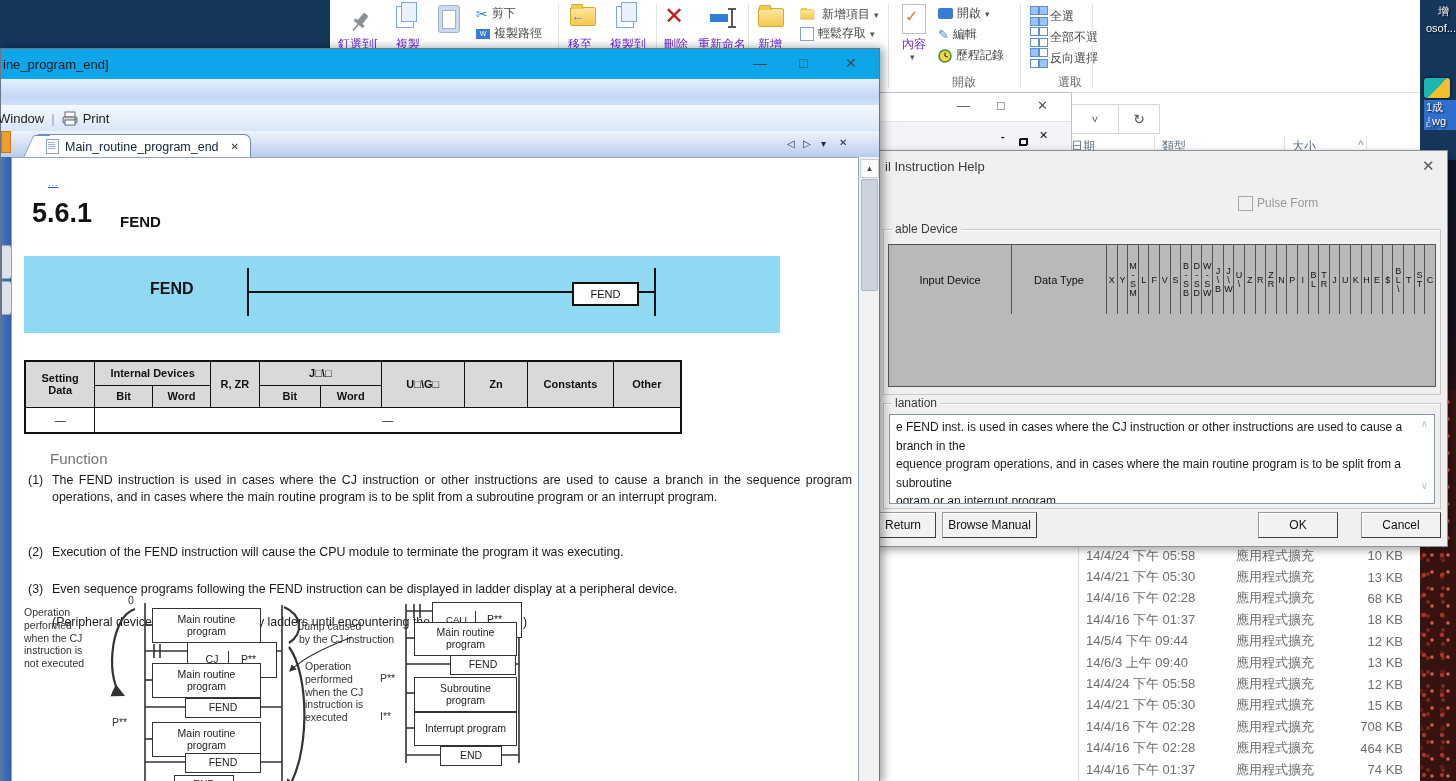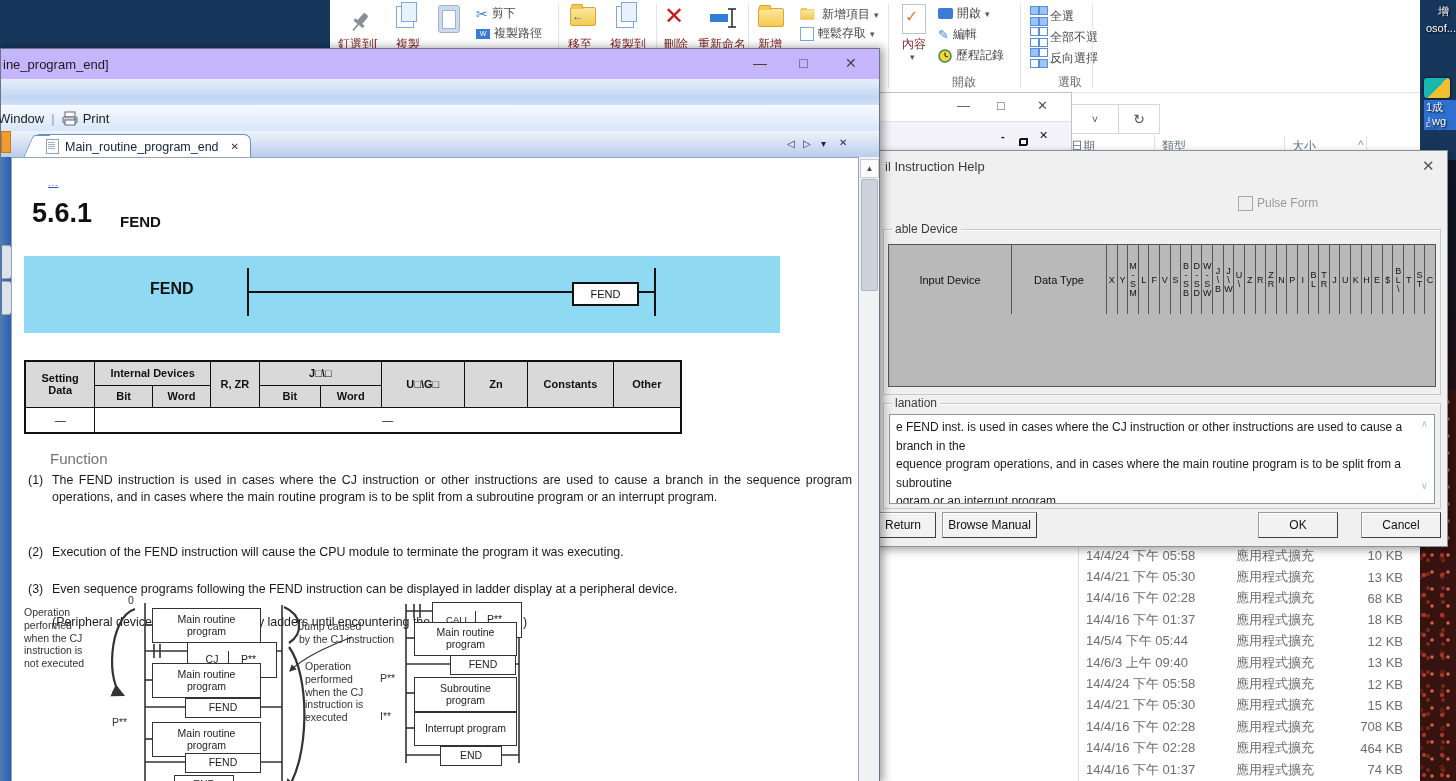--- a/index.html
+++ b/index.html
@@ -15,21 +15,21 @@
     background-image:
       radial-gradient(circle at 6px 5px,#a8342a 0 1.6px,transparent 2.6px),
       radial-gradient(circle at 14px 12px,#d4604a 0 1.2px,transparent 2.2px),
       radial-gradient(circle at 3px 16px,#5e1c14 0 2px,transparent 3px),
       radial-gradient(circle at 10px 2px,#7d2b1e 0 1.4px,transparent 2.4px);
     background-size:18px 20px,16px 17px,21px 19px,15px 14px;}
 
   
   .explorer{left:330px;top:0;width:1090px;height:781px;background:#fff;}
   .ribbon{left:0;top:0;width:1090px;height:92px;background:#fff;border-bottom:1px solid #e4e4e4;}
-  .rlabel{font-size:12px;color:#7f1d1d;}
+  .rlabel{font-size:12px;color:#6d28d9;}
   .rsmall{font-size:12px;color:#4a4a4a;display:flex;align-items:center;gap:4px;}
   .rdiv{position:absolute;top:4px;width:1px;height:84px;background:#e4e4e4;}
   .rgroup-label{position:absolute;top:74px;font-size:12px;color:#6b6b6b;}
   .drop{font-size:9px;color:#555;}
   .fold{position:relative;width:24px;height:17px;background:linear-gradient(#fde8a0,#f3c94f);border:1px solid #d9a82c;border-radius:2px;}
   .fold:before{content:'';position:absolute;left:0;top:-4px;width:10px;height:4px;background:#f3c94f;border:1px solid #d9a82c;border-bottom:none;border-radius:2px 2px 0 0;}
   .pages{position:relative;width:16px;height:20px;background:#fff;border:1px solid #7aa7e8;}
   .pages:before{content:'';position:absolute;left:4px;top:-5px;width:14px;height:18px;background:#eaf2ff;border:1px solid #7aa7e8;}
   .grid4{display:grid;grid-template-columns:7px 7px;grid-gap:2px;}
   .grid4 i{width:7px;height:7px;border:1px solid #5a8ed6;display:block;}
@@ -71,21 +71,21 @@
   .dvc:last-child{border-right:none;}
   .dvc-wide{font-size:11px;}
   .expl-box{background:#fff;border:1px solid #8a98a6;font-size:12px;color:#1a1a1a;line-height:1.55;
     padding:3px 20px 3px 6px;overflow:hidden;}
   .scroll-gl{position:absolute;right:3px;color:#bcbcbc;font-size:10px;}
   .btn{background:#f2f2f2;border:1px solid #9a9a9a;border-right-color:#3f3f3f;border-bottom-color:#3f3f3f;
     box-shadow:inset 1px 1px 0 #fff;font-size:12px;color:#111;display:flex;align-items:center;justify-content:center;}
 
   
   .gx{left:0;top:48px;width:878px;height:733px;background:#fff;border:1px solid #6a7686;box-shadow:3px 0 9px rgba(0,0,0,.4);}
-  .gx-title{position:absolute;left:0;top:0;width:100%;height:30px;background:#c4b5fd;border-bottom:1px solid #a21caf;}
+  .gx-title{position:absolute;left:0;top:0;width:100%;height:30px;background:#0ea5e9;border-bottom:1px solid #a21caf;}
   .gx-title-text{font-size:13px;color:#1a1a1a;}
   .winctl{color:#444;font-size:14px;}
   .gx-band{position:absolute;left:0;top:30px;width:100%;height:26px;background:linear-gradient(#e6f0fc,#c2d6f4 70%,#cfe0f7);border-bottom:1px solid #aac2e4;}
   .gx-menu{position:absolute;left:0;top:56px;width:100%;height:26px;background:linear-gradient(#f5f9ff,#d9e6f8);border-bottom:1px solid #b7c9e6;
     display:flex;align-items:center;font-size:13px;color:#222;}
   .gx-tabbar{position:absolute;left:0;top:82px;width:100%;height:26px;background:linear-gradient(#eef4fc,#b9cdec);border-bottom:1px solid #7a9cc9;}
   .tab{position:absolute;left:36px;top:3px;width:204px;height:23px;background:#fff;border:1px solid #6a8fc0;border-bottom:none;
     border-radius:2px 7px 0 0;display:flex;align-items:center;gap:6px;padding-left:8px;font-size:12.5px;color:#10223f;}
   .tab:before{content:'';position:absolute;left:-10px;bottom:0;width:16px;height:22px;background:#fff;
     border-left:1px solid #6a8fc0;border-top:1px solid #6a8fc0;transform:skewX(-24deg);border-radius:3px 0 0 0;}
@@ -305,21 +305,21 @@
           <span class="fsize">68 KB</span>
         </div>
 
         <div class="frow">
           <span class="fdate">14/4/16 下午 01:37</span>
           <span class="ftype">應用程式擴充</span>
           <span class="fsize">18 KB</span>
         </div>
 
         <div class="frow">
-          <span class="fdate">14/5/4 下午 05:44</span>
+          <span class="fdate">14/5/4 下午 09:44</span>
           <span class="ftype">應用程式擴充</span>
           <span class="fsize">12 KB</span>
         </div>
 
         <div class="frow">
           <span class="fdate">14/6/3 上午 09:40</span>
           <span class="ftype">應用程式擴充</span>
           <span class="fsize">13 KB</span>
         </div>
 

